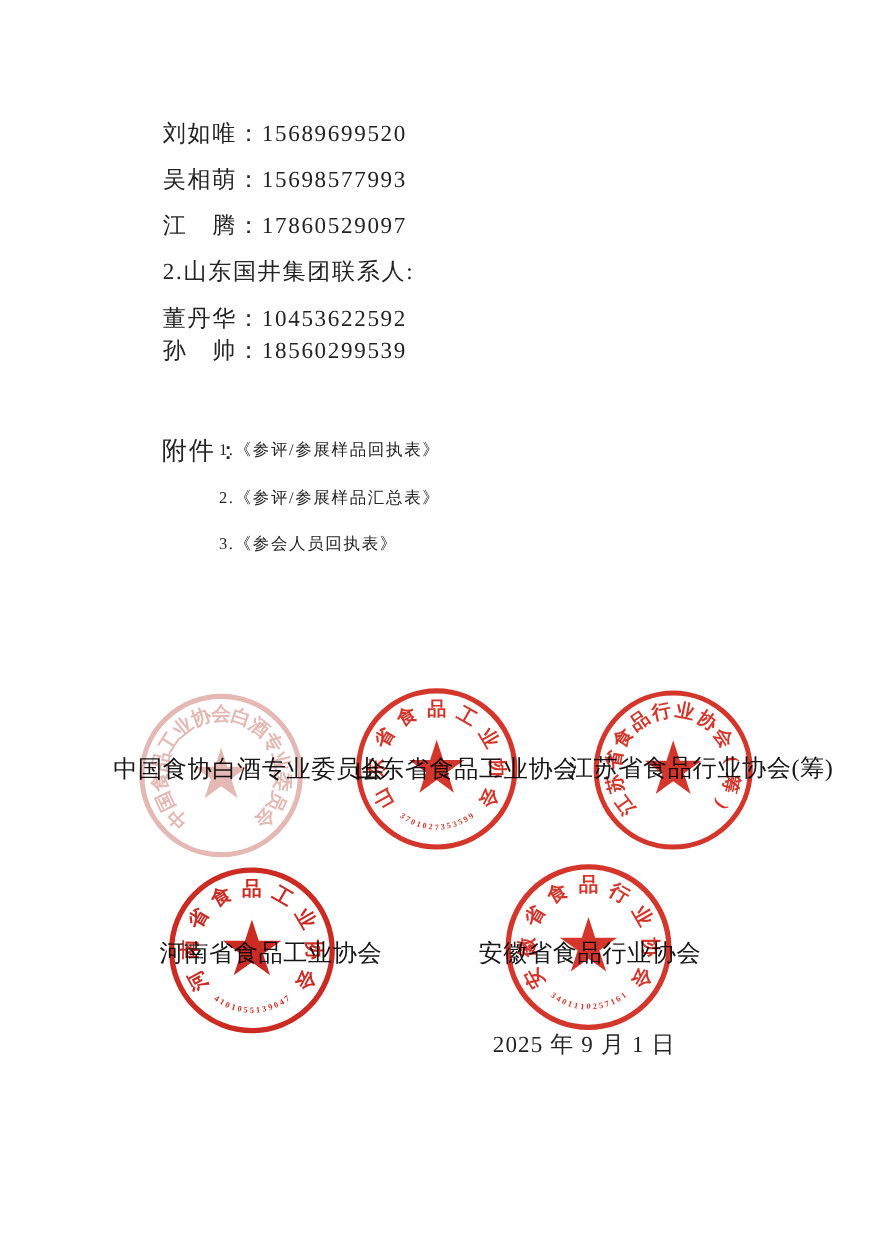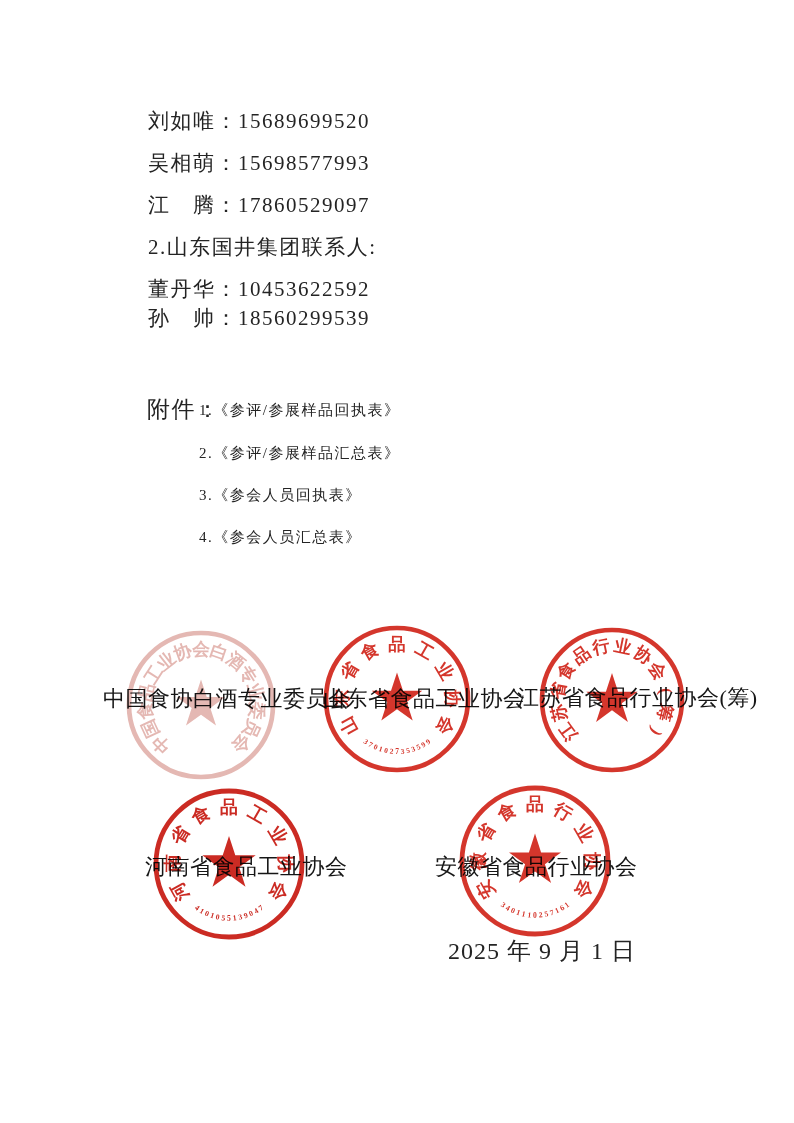--- a/index.html
+++ b/index.html
@@ -32,40 +32,39 @@
   .seal{
     position:absolute;z-index:2;
     mix-blend-mode:multiply;
   }
   .seal text{
     font-family:"Liberation Serif","DejaVu Serif",serif;
     font-weight:bold;
   }
   .date-line{
     position:absolute;z-index:3;
-    font-size:24px;letter-spacing:1px;white-space:pre;color:#242424;
+    font-size:21px;letter-spacing:1px;white-space:pre;color:#242424;
   }
 </style>
 </head>
 <body>
 
 <div class="page">
 
   <div class="contact-line" style="top:108px">刘如唯：15689699520</div>
   <div class="contact-line" style="top:150px">吴相萌：15698577993</div>
   <div class="contact-line" style="top:192px">江　腾：17860529097</div>
   <div class="contact-line" style="top:234px">2.山东国井集团联系人:</div>
   <div class="contact-line" style="top:276px">董丹华：10453622592</div>
   <div class="contact-line" style="top:305px">孙　帅：18560299539</div>
 
   <div class="attach-label" style="top:397px">附件：</div>
   <div class="attach-item" style="top:397px">1.《参评/参展样品回执表》</div>
   <div class="attach-item" style="top:440px">2.《参评/参展样品汇总表》</div>
   <div class="attach-item" style="top:482px">3.《参会人员回执表》</div>
-  <div class="attach-item" style="top:524px">4.《参会人员汇总表》</div>
 
   <div class="seal-label" style="left:103px;top:688px">中国食协白酒专业委员会</div>
   <div class="seal-label" style="left:323px;top:688px">山东省食品工业协会</div>
   <div class="seal-label" style="left:517px;top:687px">江苏省食品行业协会(筹)</div>
   <div class="seal-label" style="left:145px;top:856px">河南省食品工业协会</div>
   <div class="seal-label" style="left:435px;top:856px">安徽省食品行业协会</div>
 
   <div id="seal-layer">
       <svg width="162" height="162" class="seal" style="left: 120px; top: 624px; opacity: 0.78;">
         <circle cx="81" cy="81" r="72" fill="none" stroke="#dda49d" stroke-width="4.7"></circle>

